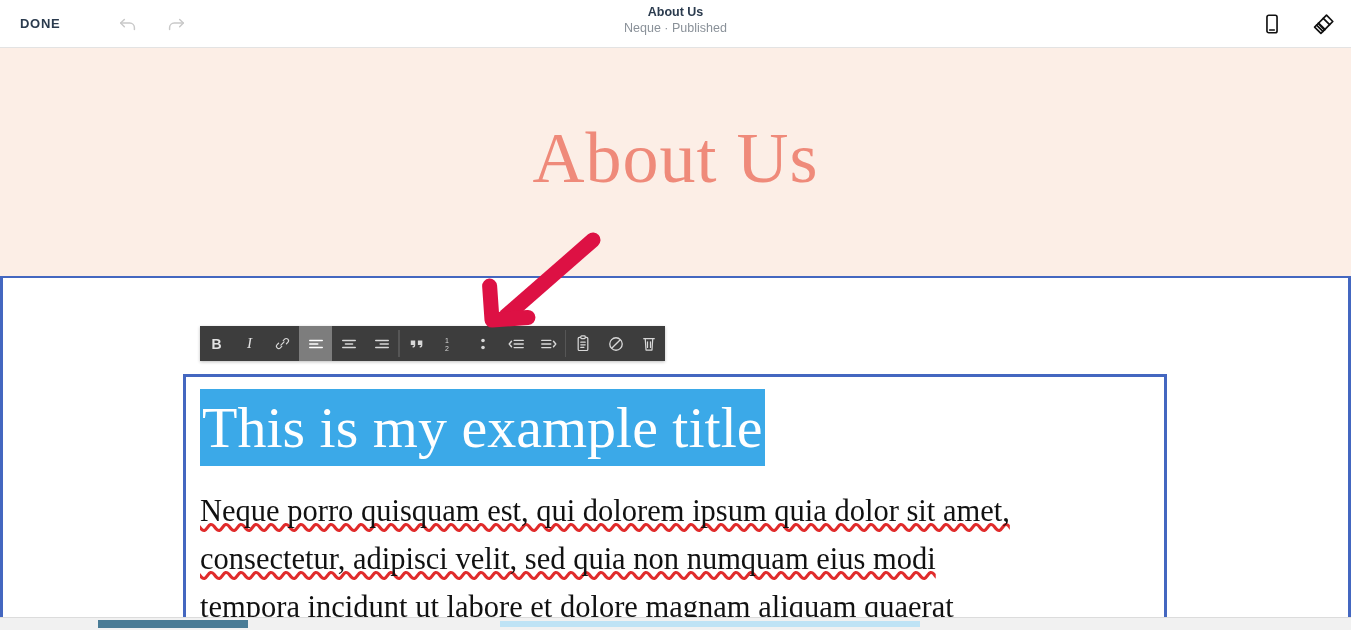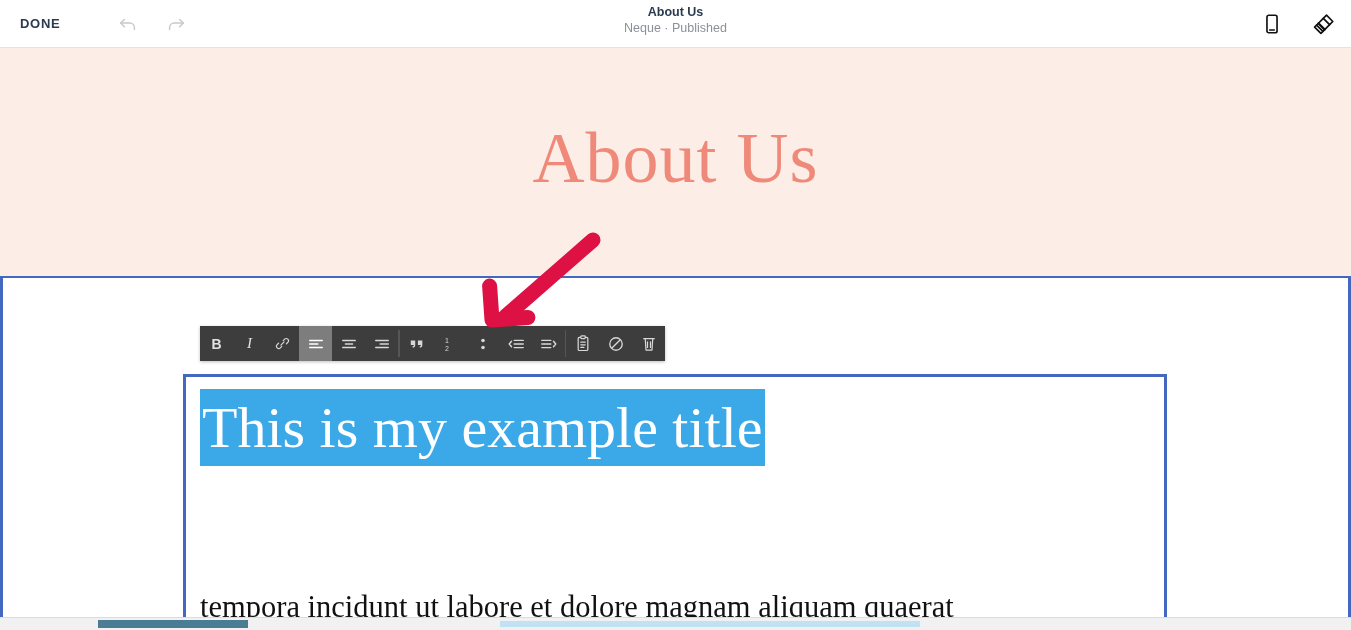--- a/index.html
+++ b/index.html
@@ -243,22 +243,22 @@
   </div>
 
   <div class="content-section"></div>
 
   <div class="text-block">
     <div class="text-inner">
       <div class="title-wrap">
         <span class="block-title">This is my example title</span>
       </div>
       <div class="body-text">
-        <br>
-        <br>
+        <span class="sp">Neque porro quisquam est, qui dolorem ipsum quia dolor sit amet,</span><br>
+        <span class="sp">consectetur, adipisci velit, sed quia non numquam eius modi</span><br>
         <span class="sp">tempora incidunt ut labore et dolore magnam aliquam quaerat</span>
       </div>
     </div>
   </div>
 
   <div class="fmt-toolbar">
 
     <div class="tb-btn">
       <span class="glyph bold">B</span>
     </div>

